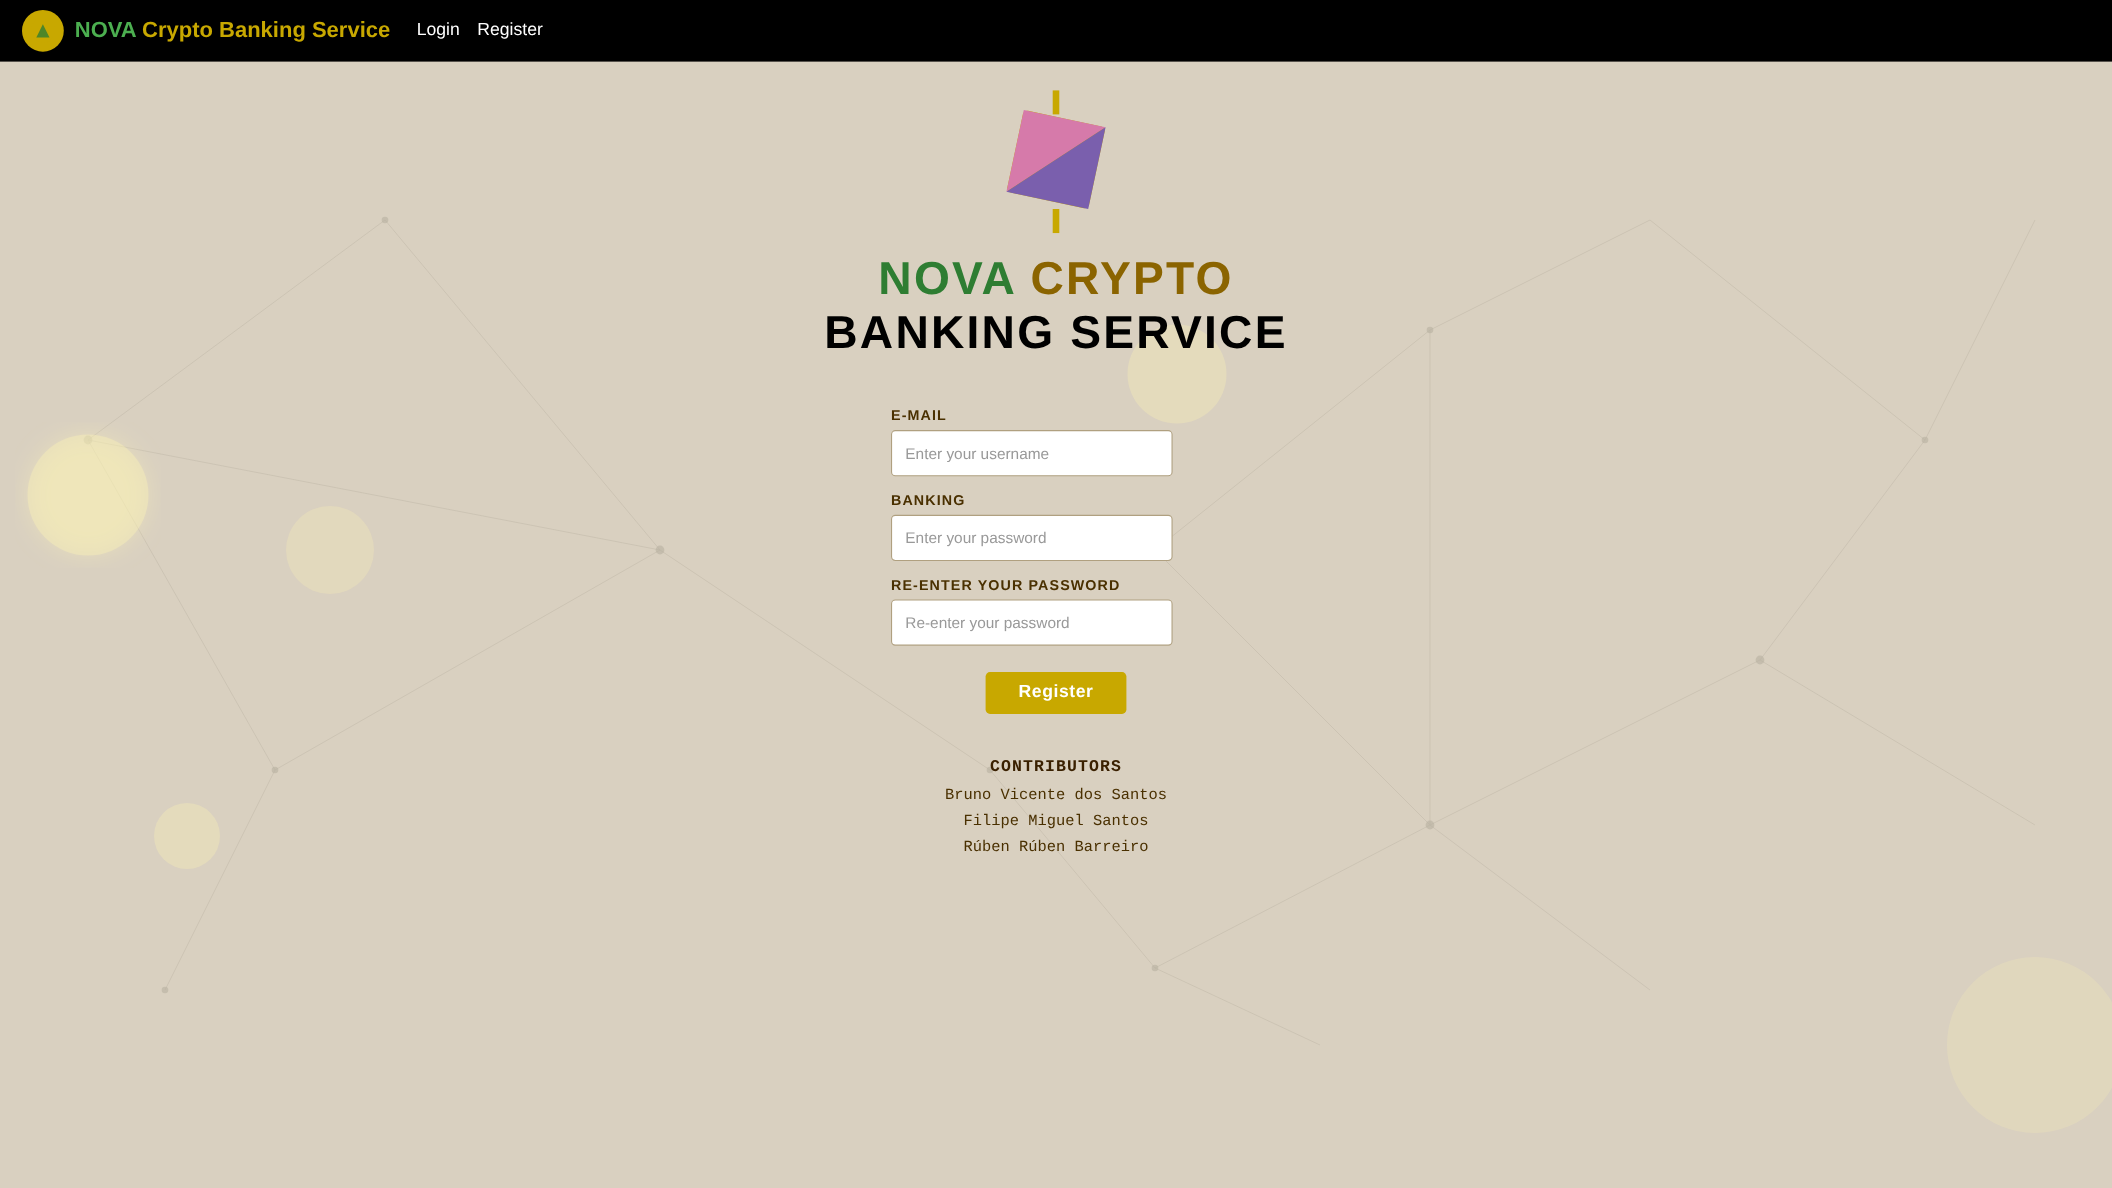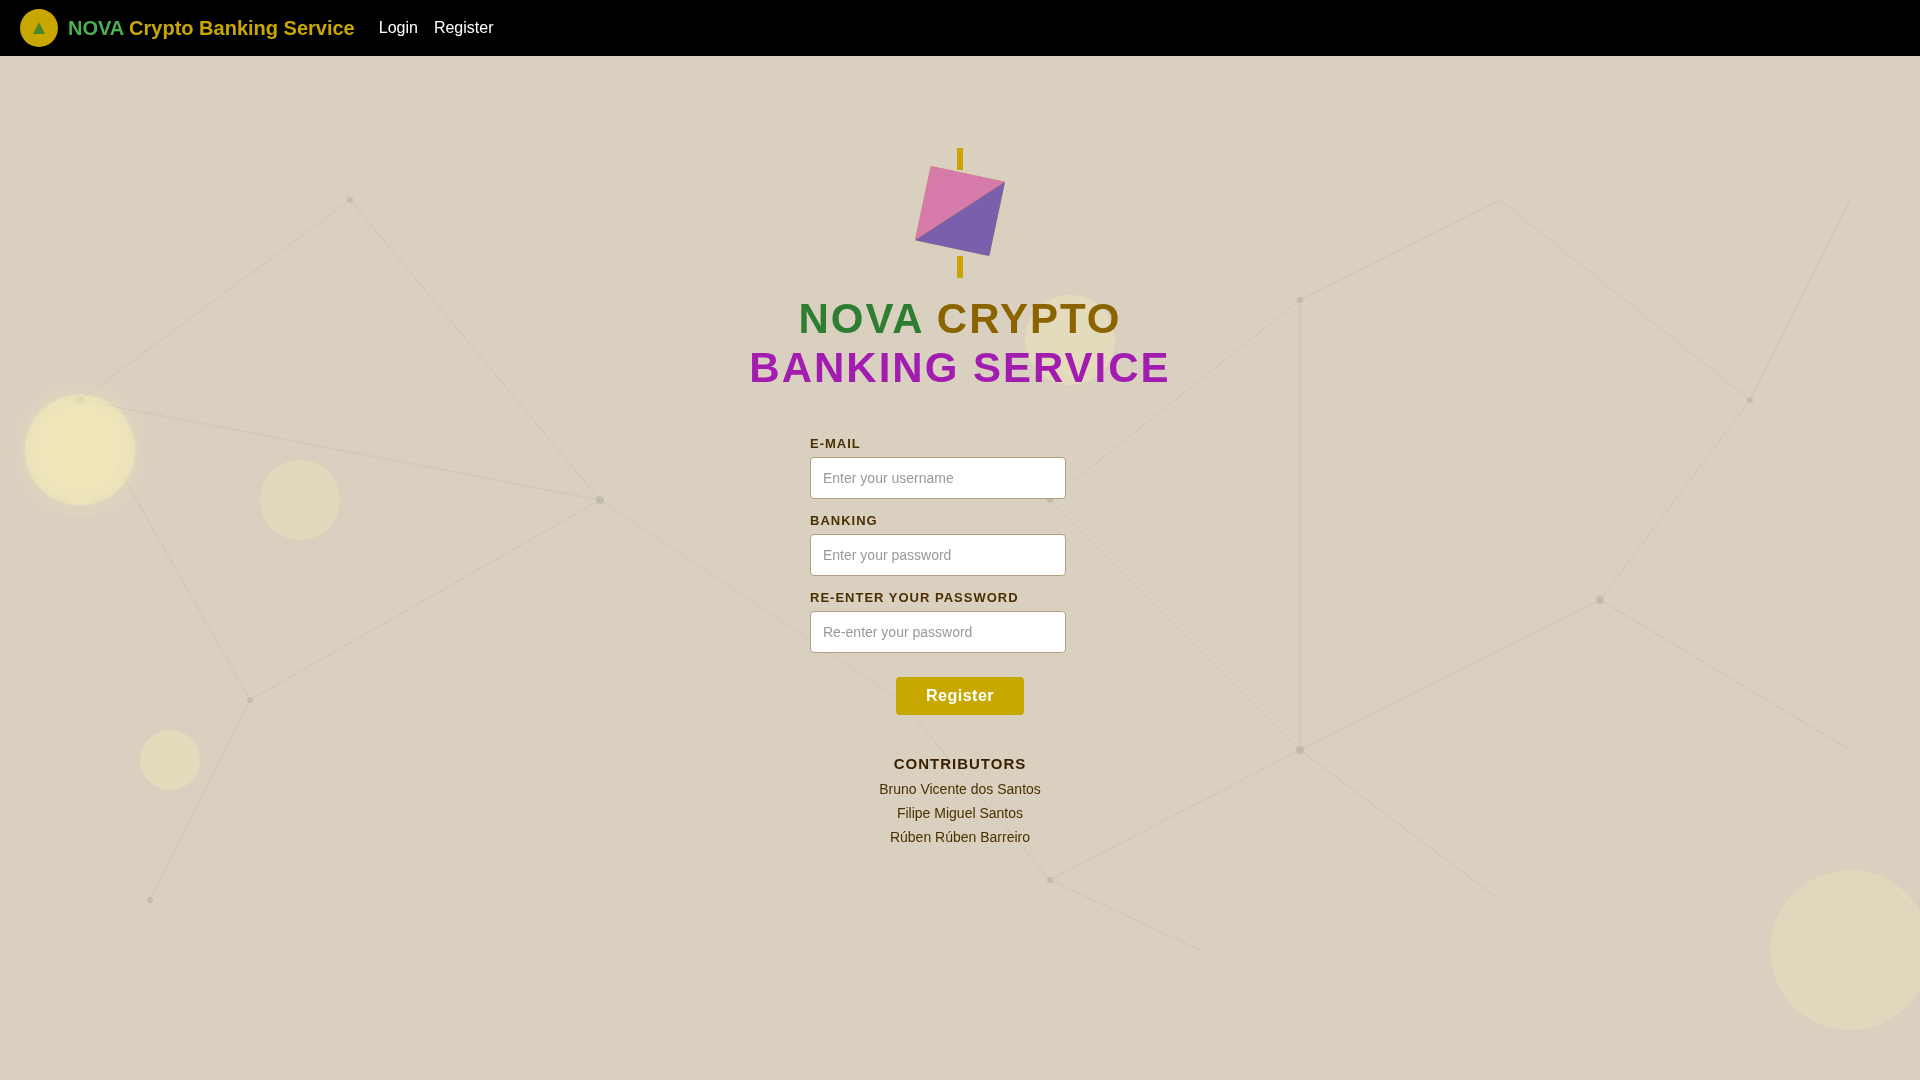--- a/index.html
+++ b/index.html
@@ -79,21 +79,21 @@
       cursor: pointer;
     }
 
     
     .main-content {
       position: relative;
       z-index: 5;
       display: flex;
       flex-direction: column;
       align-items: center;
-      padding-top: 92px;
+      padding-top: 26px;
     }
 
     
     .logo-container {
       display: flex;
       flex-direction: column;
       align-items: center;
       margin-bottom: 30px;
     }
 
@@ -115,21 +115,21 @@
       color: #2e7d32;
     }
 
     .brand-name .crypto {
       color: #8b6400;
     }
 
     .brand-name-line2 {
       font-size: 42px;
       font-weight: bold;
-      color: #a21caf;
+      color: #000000;
       letter-spacing: 2px;
     }
 
     
     .form-container {
       display: flex;
       flex-direction: column;
       align-items: flex-start;
       width: 300px;
     }
@@ -170,20 +170,21 @@
       font-size: 16px;
       font-weight: bold;
       cursor: pointer;
       letter-spacing: 0.5px;
     }
 
     
     .contributors {
       margin-top: 40px;
       text-align: center;
+      font-family: Liberation Mono, monospace;
     }
 
     .contributors-title {
       font-size: 15px;
       font-weight: bold;
       color: #3a2000;
       letter-spacing: 1px;
       margin-bottom: 6px;
     }
 

